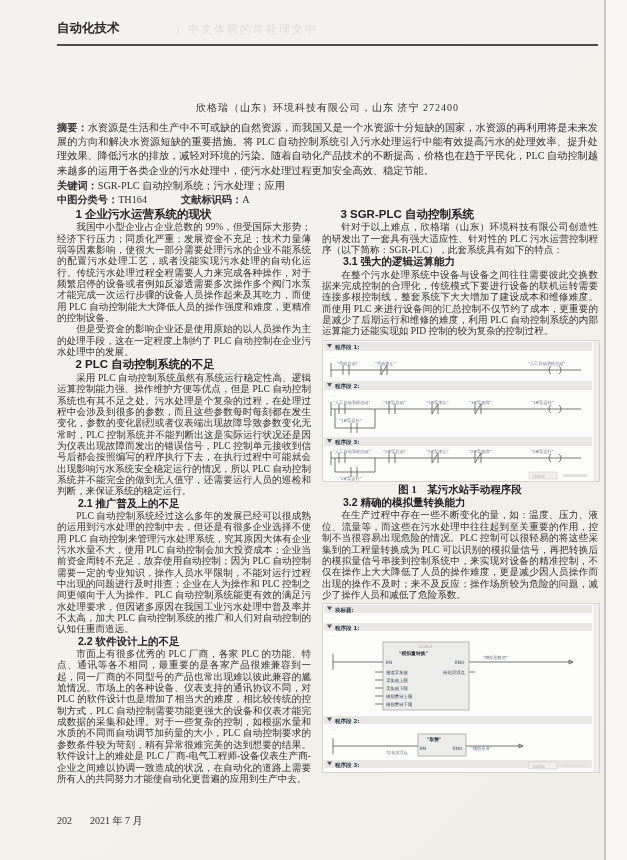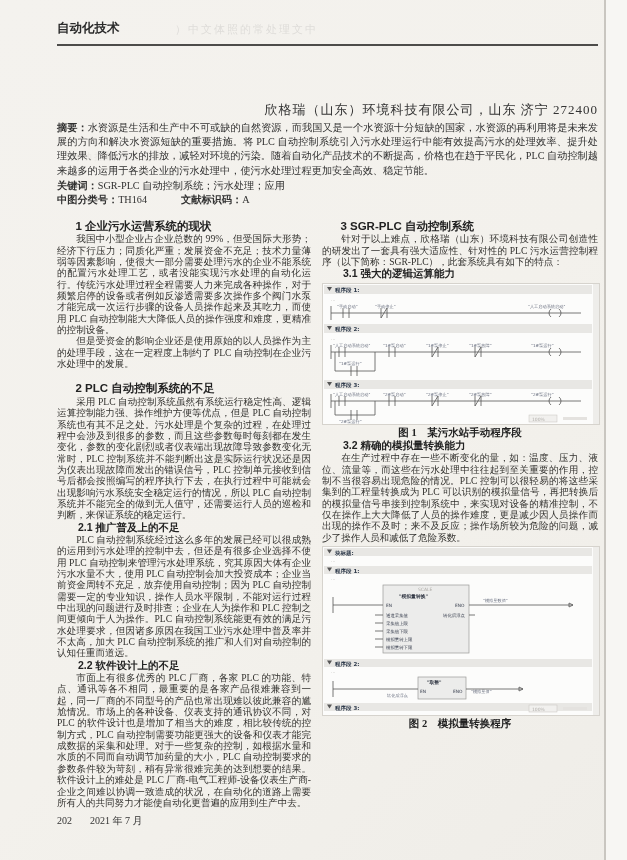--- a/index.html
+++ b/index.html
@@ -14,35 +14,35 @@
   
   .page-edge-line{position:absolute;top:0;right:21px;width:2px;height:860px;background:#c9c6c0;}
   .page-edge-strip{position:absolute;top:0;right:0;width:21px;height:860px;background:#f7f6f3;}
   .ghost{position:absolute;color:rgba(110,110,115,.16);filter:blur(.7px);font-size:11px;letter-spacing:2px;font-weight:normal;pointer-events:none;white-space:nowrap;}
 
   .journal-section{position:absolute;left:57px;top:20px;font-family:"Liberation Sans","DejaVu Sans",sans-serif;font-weight:bold;font-size:12.5px;color:#2b2b2b;}
   .header-rule{position:absolute;left:57px;top:44px;width:541px;height:2px;background:#4d4c4a;}
 
   .title{position:absolute;left:57px;top:57px;width:541px;text-align:center;font-family:"Liberation Sans","DejaVu Sans",sans-serif;font-weight:bold;font-size:16.5px;letter-spacing:1px;color:#222;}
   .authors{position:absolute;left:57px;top:86px;width:541px;text-align:center;font-size:11.5px;letter-spacing:2px;color:#333;}
-  .affiliation{position:absolute;left:57px;top:101px;width:541px;text-align:right;font-size:13px;letter-spacing:1px;color:#333;}
+  .affiliation{position:absolute;left:57px;top:101px;width:541px;text-align:center;font-size:10px;letter-spacing:1px;color:#333;}
 
   .abstract-block{position:absolute;left:57px;top:121px;width:541px;font-size:10.2px;line-height:14.2px;text-align:justify;color:#303030;}
   .meta-line{position:absolute;left:57px;width:541px;font-size:10.2px;color:#303030;}
   .meta-keywords{top:179px;}
   .meta-clc{top:193px;}
   .blabel{font-weight:bold;text-align:right;}
   .clc-gap{display:inline-block;width:34px;}
 
   .col{position:absolute;top:207px;font-size:9.6px;line-height:11.35px;text-align:justify;color:#33322f;}
   .col-left{left:57px;width:254px;}
   .col-right{left:322px;width:276px;}
   .col p{margin:0;text-indent:2em;}
   .h1,.h2{font-family:"Liberation Sans","DejaVu Sans",sans-serif;font-weight:bold;color:#222;text-align:left;}
-  .h1{font-size:11.5px;margin:14px 0 1px 0;text-indent:1.6em;}
+  .h1{font-size:11.5px;margin:2px 0 1px 0;text-indent:1.6em;}
   .h2{font-size:10.5px;margin:1px 0 1px 0;text-indent:2em;}
 
   .figure{margin:3px 0 0 0;}
   .figure svg{display:block;background:#fcfcfb;border:1px solid #d6d3cd;}
   .fig-caption{text-align:center;font-weight:bold;font-size:10.5px;margin:2px 0 2px 0;color:#222;text-indent:0;}
 
   .footer{position:absolute;left:57px;top:814px;font-size:10px;color:#333;text-align:right;}
   .footer .pageno{margin-right:18px;}
 
   
@@ -84,20 +84,21 @@
     <div class="h2">2.1 推广普及上的不足</div>
     <p>PLC 自动控制系统经过这么多年的发展已经可以很成熟的运用到污水处理的控制中去，但还是有很多企业选择不使用 PLC 自动控制来管理污水处理系统，究其原因大体有企业污水水量不大，使用 PLC 自动控制会加大投资成本；企业当前资金周转不充足，放弃使用自动控制；因为 PLC 自动控制需要一定的专业知识，操作人员水平限制，不能对运行过程中出现的问题进行及时排查；企业在人为操作和 PLC 控制之间更倾向于人为操作。PLC 自动控制系统能更有效的满足污水处理要求，但因诸多原因在我国工业污水处理中普及率并不太高，加大 PLC 自动控制系统的推广和人们对自动控制的认知任重而道远。</p>
     <div class="h2">2.2 软件设计上的不足</div>
     <p>市面上有很多优秀的 PLC 厂商，各家 PLC 的功能、特点、通讯等各不相同，最重要的是各家产品很难兼容到一起，同一厂商的不同型号的产品也常出现难以彼此兼容的尴尬情况。市场上的各种设备、仪表支持的通讯协议不同，对 PLC 的软件设计也是增加了相当大的难度，相比较传统的控制方式，PLC 自动控制需要功能更强大的设备和仪表才能完成数据的采集和处理。对于一些复杂的控制，如根据水量和水质的不同而自动调节加药量的大小，PLC 自动控制要求的参数条件较为苛刻，稍有异常很难完美的达到想要的结果。软件设计上的难处是 PLC 厂商-电气工程师-设备仪表生产商-企业之间难以协调一致造成的状况，在自动化的道路上需要所有人的共同努力才能使自动化更普遍的应用到生产中去。</p>
   </div>
 
   <div class="col col-right">
     <div class="h1">3 SGR-PLC 自动控制系统</div>
     <p>针对于以上难点，欣格瑞（山东）环境科技有限公司创造性的研发出了一套具有强大适应性、针对性的 PLC 污水运营控制程序（以下简称：SGR-PLC），此套系统具有如下的特点：</p>
     <div class="h2">3.1 强大的逻辑运算能力</div>
+    <p>在整个污水处理系统中设备与设备之间往往需要彼此交换数据来完成控制的合理化，传统模式下要进行设备的联机运转需要连接多根控制线，整套系统下大大增加了建设成本和维修难度。而使用 PLC 来进行设备间的汇总控制不仅节约了成本，更重要的是减少了后期运行和维修的难度，利用 PLC 自动控制系统的内部运算能力还能实现如 PID 控制的较为复杂的控制过程。</p>
 
     <div class="figure">
       <svg width="276" height="140" viewBox="0 0 276 140">
         <rect x="270" y="0" width="6" height="140" fill="#eeedea"></rect>
 
         <rect class="netbar" x="1" y="1" width="268" height="9"></rect>
         <path class="tri" d="M4 3 L9 3 L6.5 7 Z"></path>
         <text class="netlabel" x="12" y="8">程序段 1:</text>
         <text class="comment" x="8" y="17">...</text>
         <text class="tag" x="14" y="24">"手动启动"</text>
@@ -185,19 +186,18 @@
         <path class="wire" d="M10 134 V150 M10 142 H95 M143 142 H200 M200 142 l-4 -2 v4 Z"></path>
 
         <rect class="netbar" x="1" y="156" width="268" height="8"></rect>
         <path class="tri" d="M4 157.5 L9 157.5 L6.5 161.5 Z"></path>
         <text class="netlabel" x="12" y="162.5">程序段 3:</text>
 
         <rect x="206" y="158" width="28" height="7" fill="#f1f0ee" stroke="#c5c3bf" stroke-width="0.5"></rect>
         <text class="comment" x="209" y="163.5">100%</text>
         <rect x="240" y="160" width="24" height="3" fill="#e4e2df"></rect>
       </svg>
-      <div class="fig-caption">图 2　模拟量转换程序</div>
     </div>
   </div>
 
   <div class="footer"><span class="pageno">202</span><span>2021 年 7 月</span></div>
 
 </div>
 
 </body></html>

